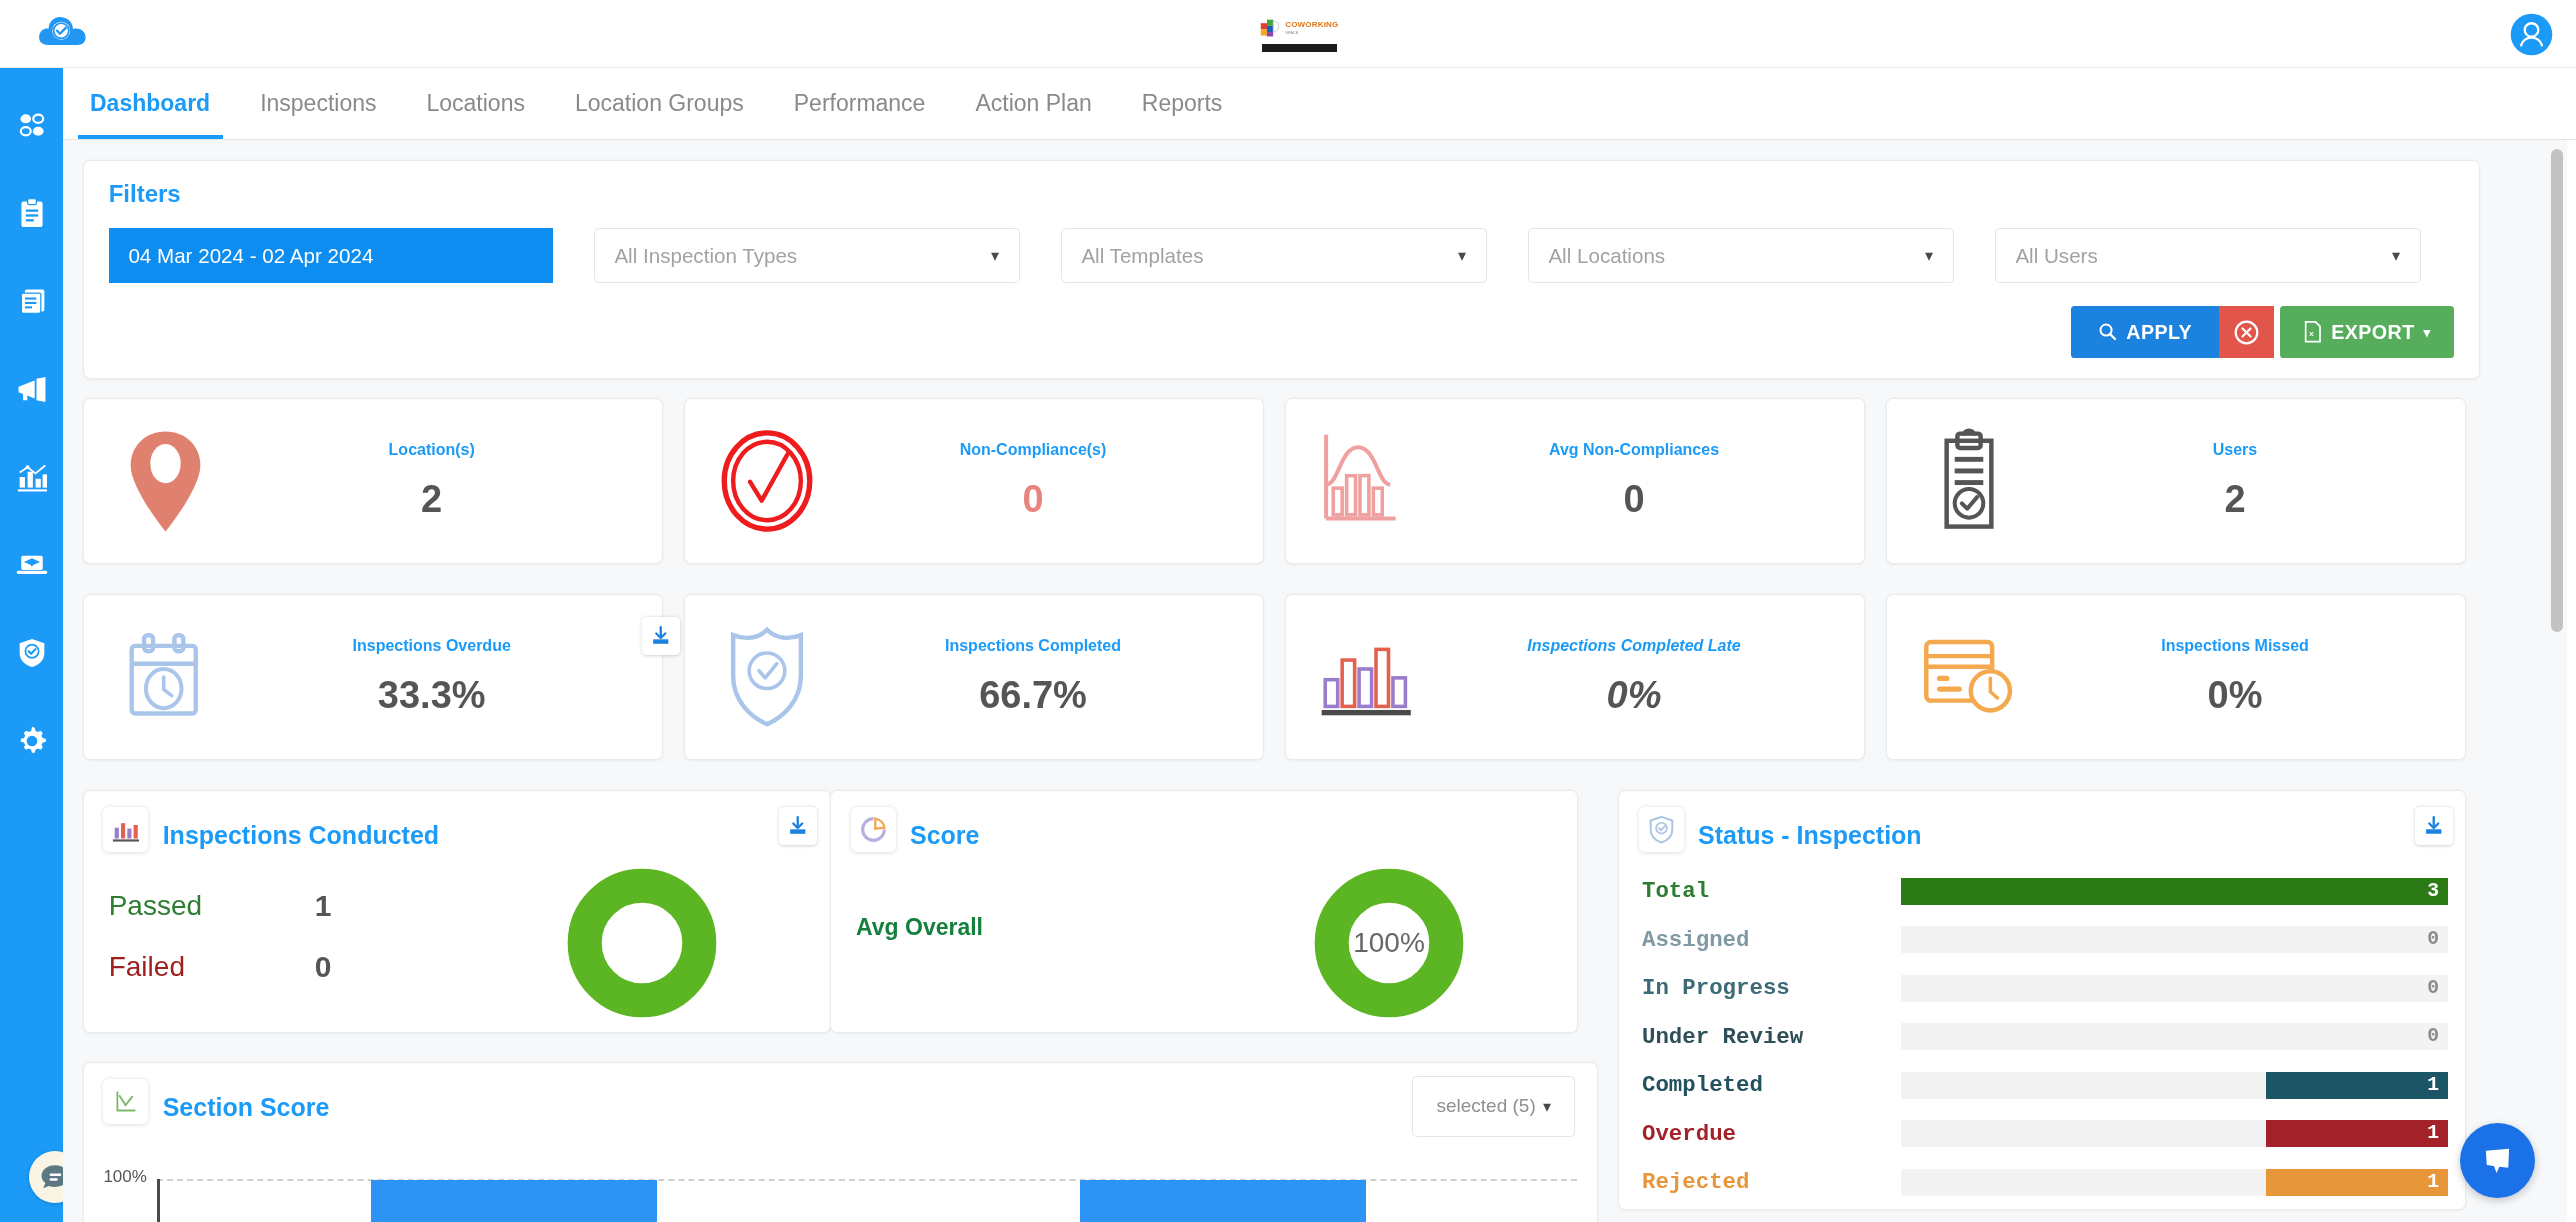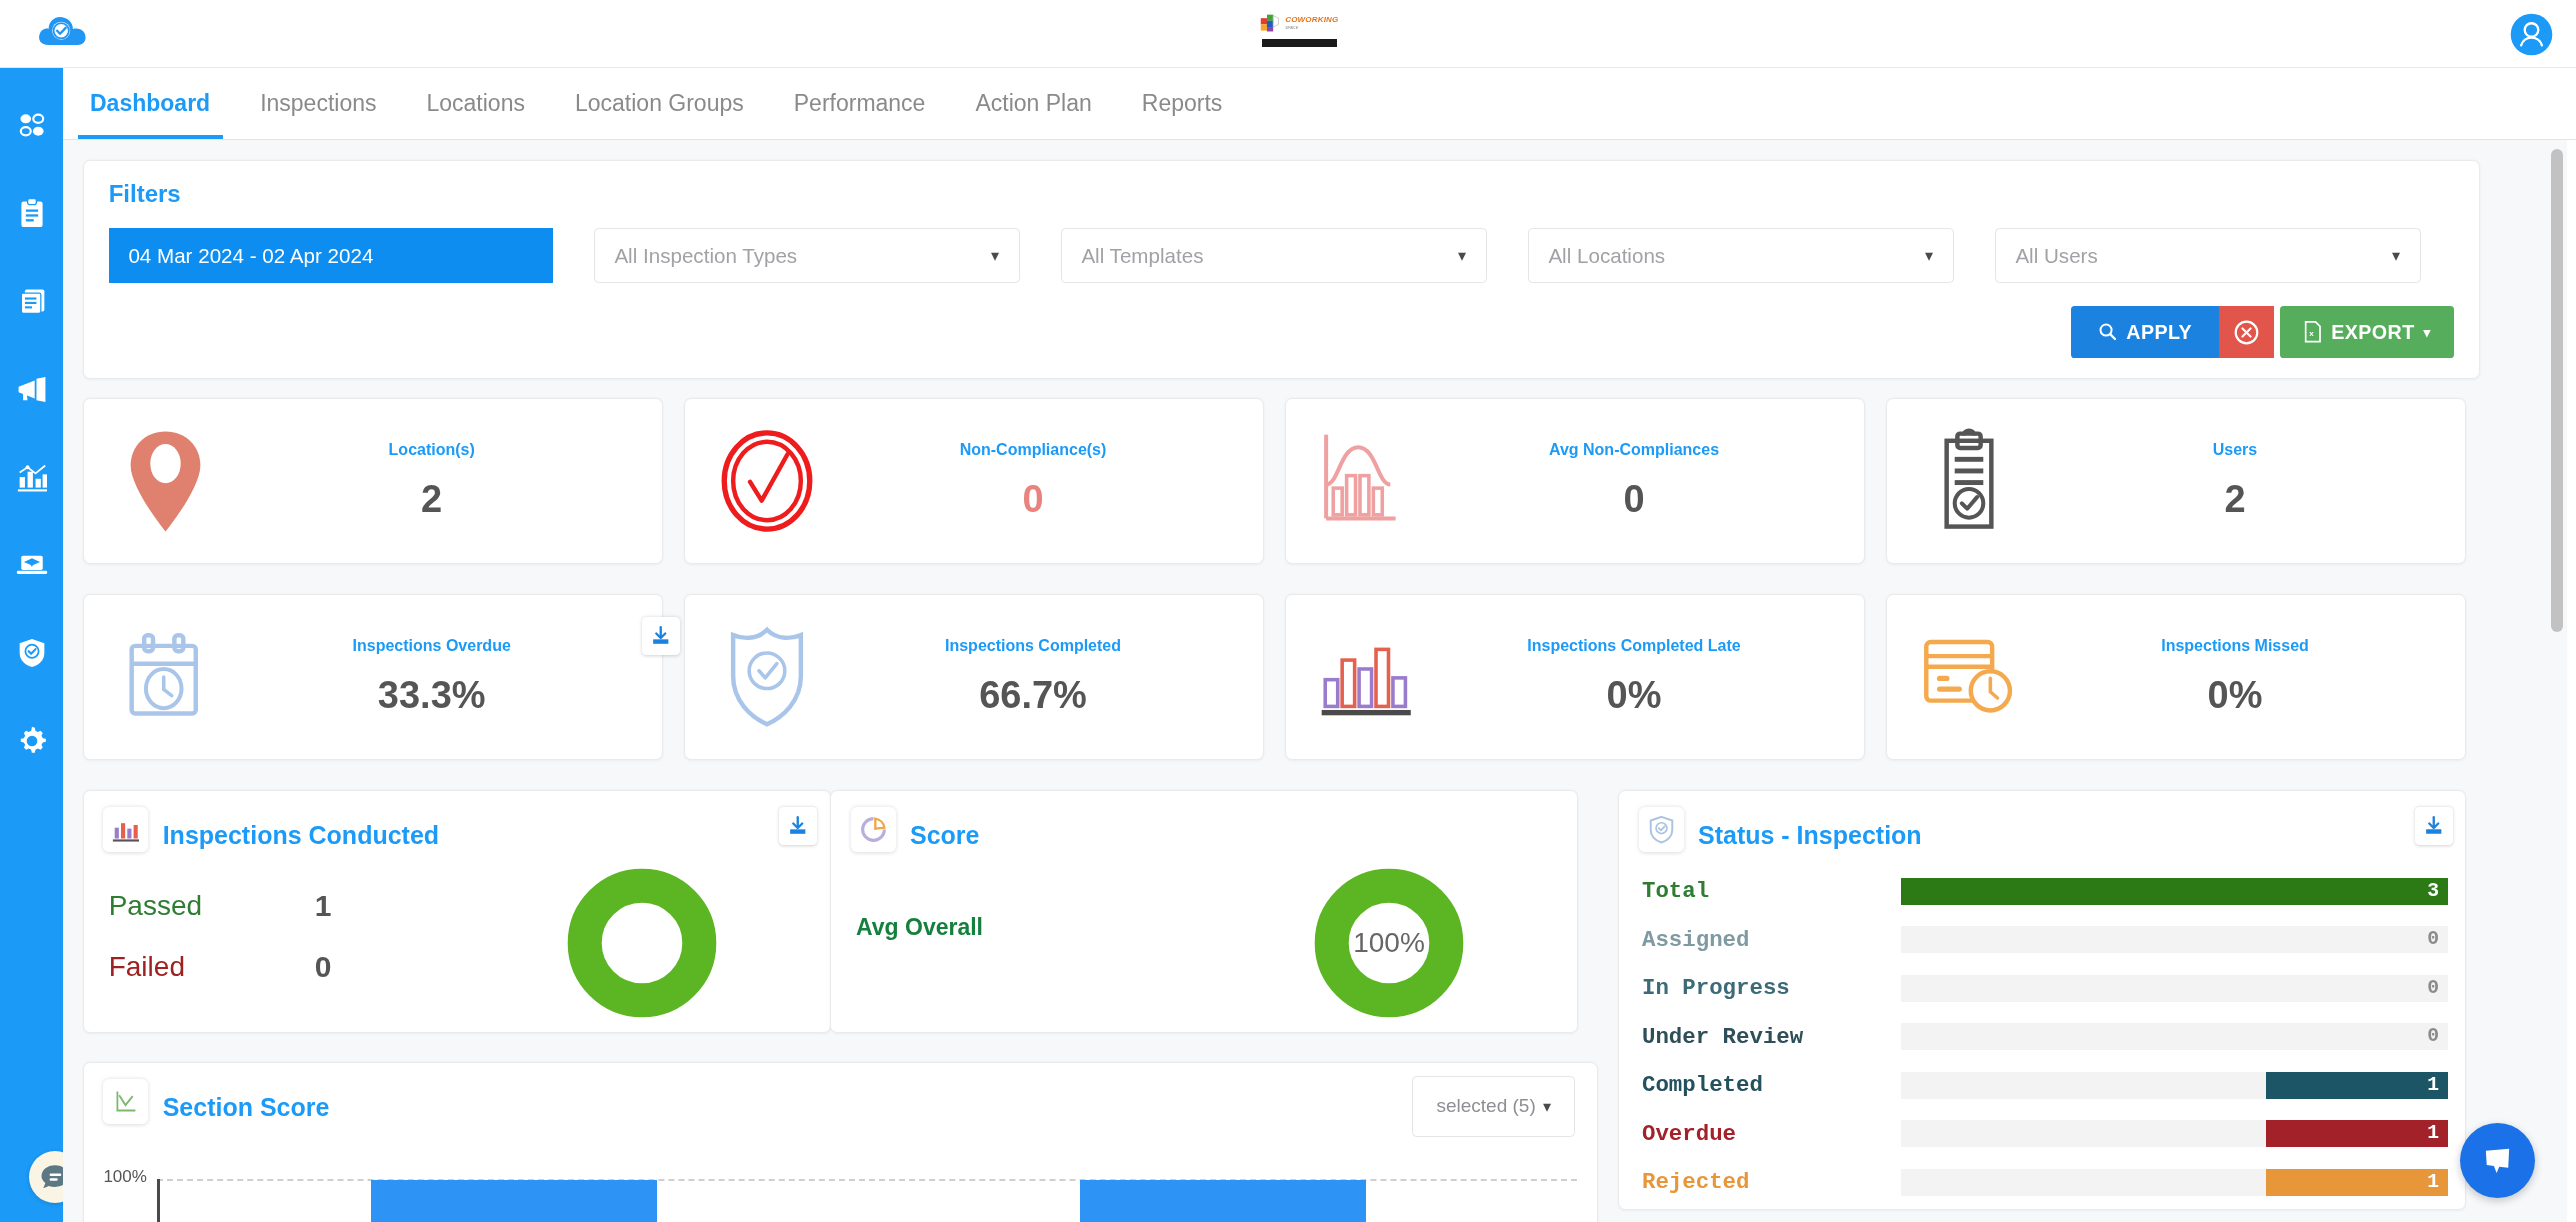--- a/index.html
+++ b/index.html
@@ -13,21 +13,21 @@
 
   
   .topbar {
     position: absolute; top: 0; left: 0; width: 2576px; height: 68px;
     background: #ffffff; border-bottom: 0.9px solid #e8e8e8;
     display: flex; align-items: center;
   }
   .brand-logo { position: absolute; left: 36px; top: 9px; width: 54px; height: 47px; }
   .center-logo {
     position: absolute; left: 1256px; top: 7.2px; width: 86px; height: 45px;
-    display: flex; flex-direction: column; align-items: center; justify-content: center; font-style: italic;
+    display: flex; flex-direction: column; align-items: center; justify-content: flex-end;
   }
   .center-logo .lg-row { display: flex; align-items: center; gap: 2.7px; }
   .center-logo .lg-cubes { width: 23px; height: 23px; position: relative; }
   .center-logo .lg-text { font-size: 8px; font-weight: bold; color: #e2761b; letter-spacing: 0.2px; line-height: 1; }
   .center-logo .lg-sub { font-size: 4px; color: #888; margin-top: 0.9px; }
   .center-logo .lg-bar { width: 75px; height: 8px; background: #1b1b1b; margin-top: 4.5px; display:flex; align-items:center; justify-content:space-between; padding:0 3.6px; }
   .center-logo .lg-bar span { font-size: 3.1px; color:#fff; }
   .avatar-wrap { position: absolute; right: 21.5px; top: 10.7px; width: 47px; height: 47px; }
 
   
@@ -427,21 +427,21 @@
         <circle cx="46" cy="52" r="20" fill="none" stroke="#a9c6ea" stroke-width="4"></circle>
         <path d="M37 52 l7 8 L57 44" fill="none" stroke="#a9c6ea" stroke-width="4" stroke-linecap="round" stroke-linejoin="round"></path>
       </svg>
     </div>
     <div class="tx">
       <div class="tt">Inspections Completed</div>
       <div class="vv">66.7%</div>
     </div>
   </div>
 
-  <div class="card kpi" style="left:1222px; top:454px; width:580px;">
+  <div class="card kpi" style="left:1222px; top:454px; width:580px;font-style:italic;">
     <div class="ic">
       <svg width="100" height="98" viewBox="0 0 112 110">
         <rect x="8" y="58" width="14" height="30" fill="none" stroke="#9a7ccc" stroke-width="4"></rect>
         <rect x="27" y="36" width="14" height="52" fill="none" stroke="#e4604f" stroke-width="4"></rect>
         <rect x="46" y="46" width="14" height="42" fill="none" stroke="#9a7ccc" stroke-width="4"></rect>
         <rect x="65" y="24" width="14" height="64" fill="none" stroke="#e4604f" stroke-width="4"></rect>
         <rect x="84" y="56" width="14" height="32" fill="none" stroke="#9a7ccc" stroke-width="4"></rect>
         <rect x="4" y="92" width="100" height="6" fill="#4a4a4a"></rect>
       </svg>
     </div>

